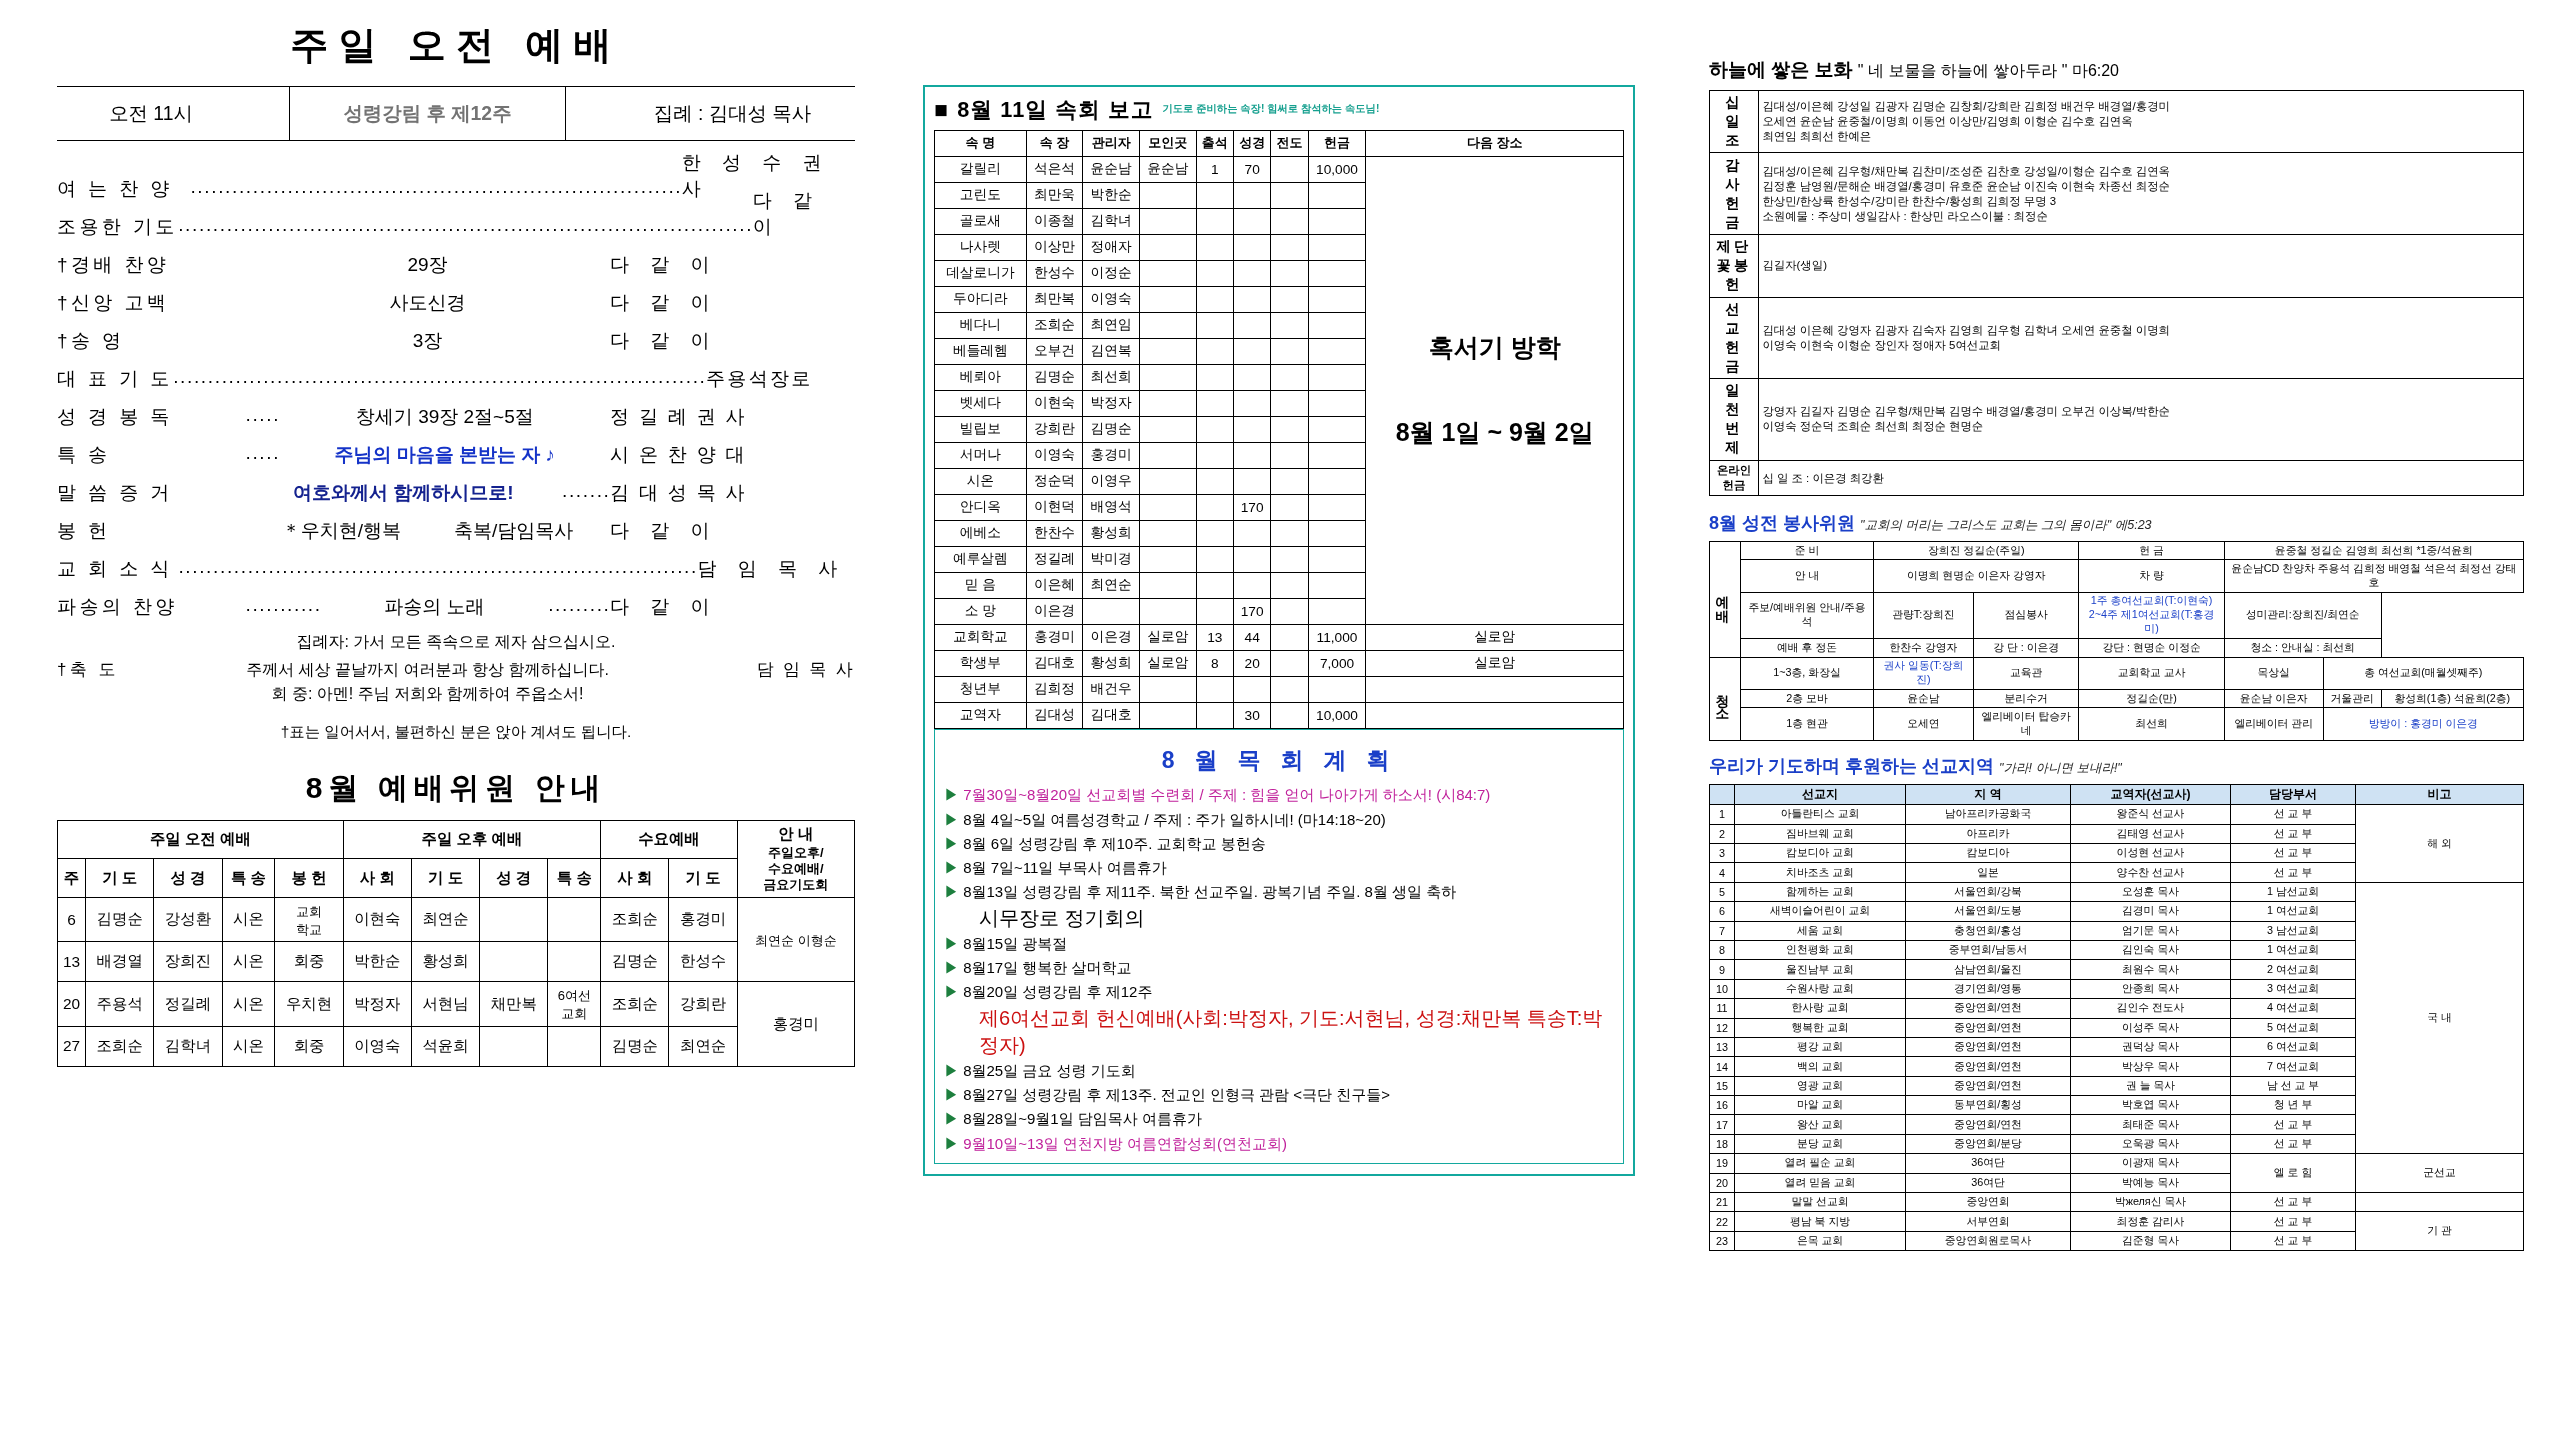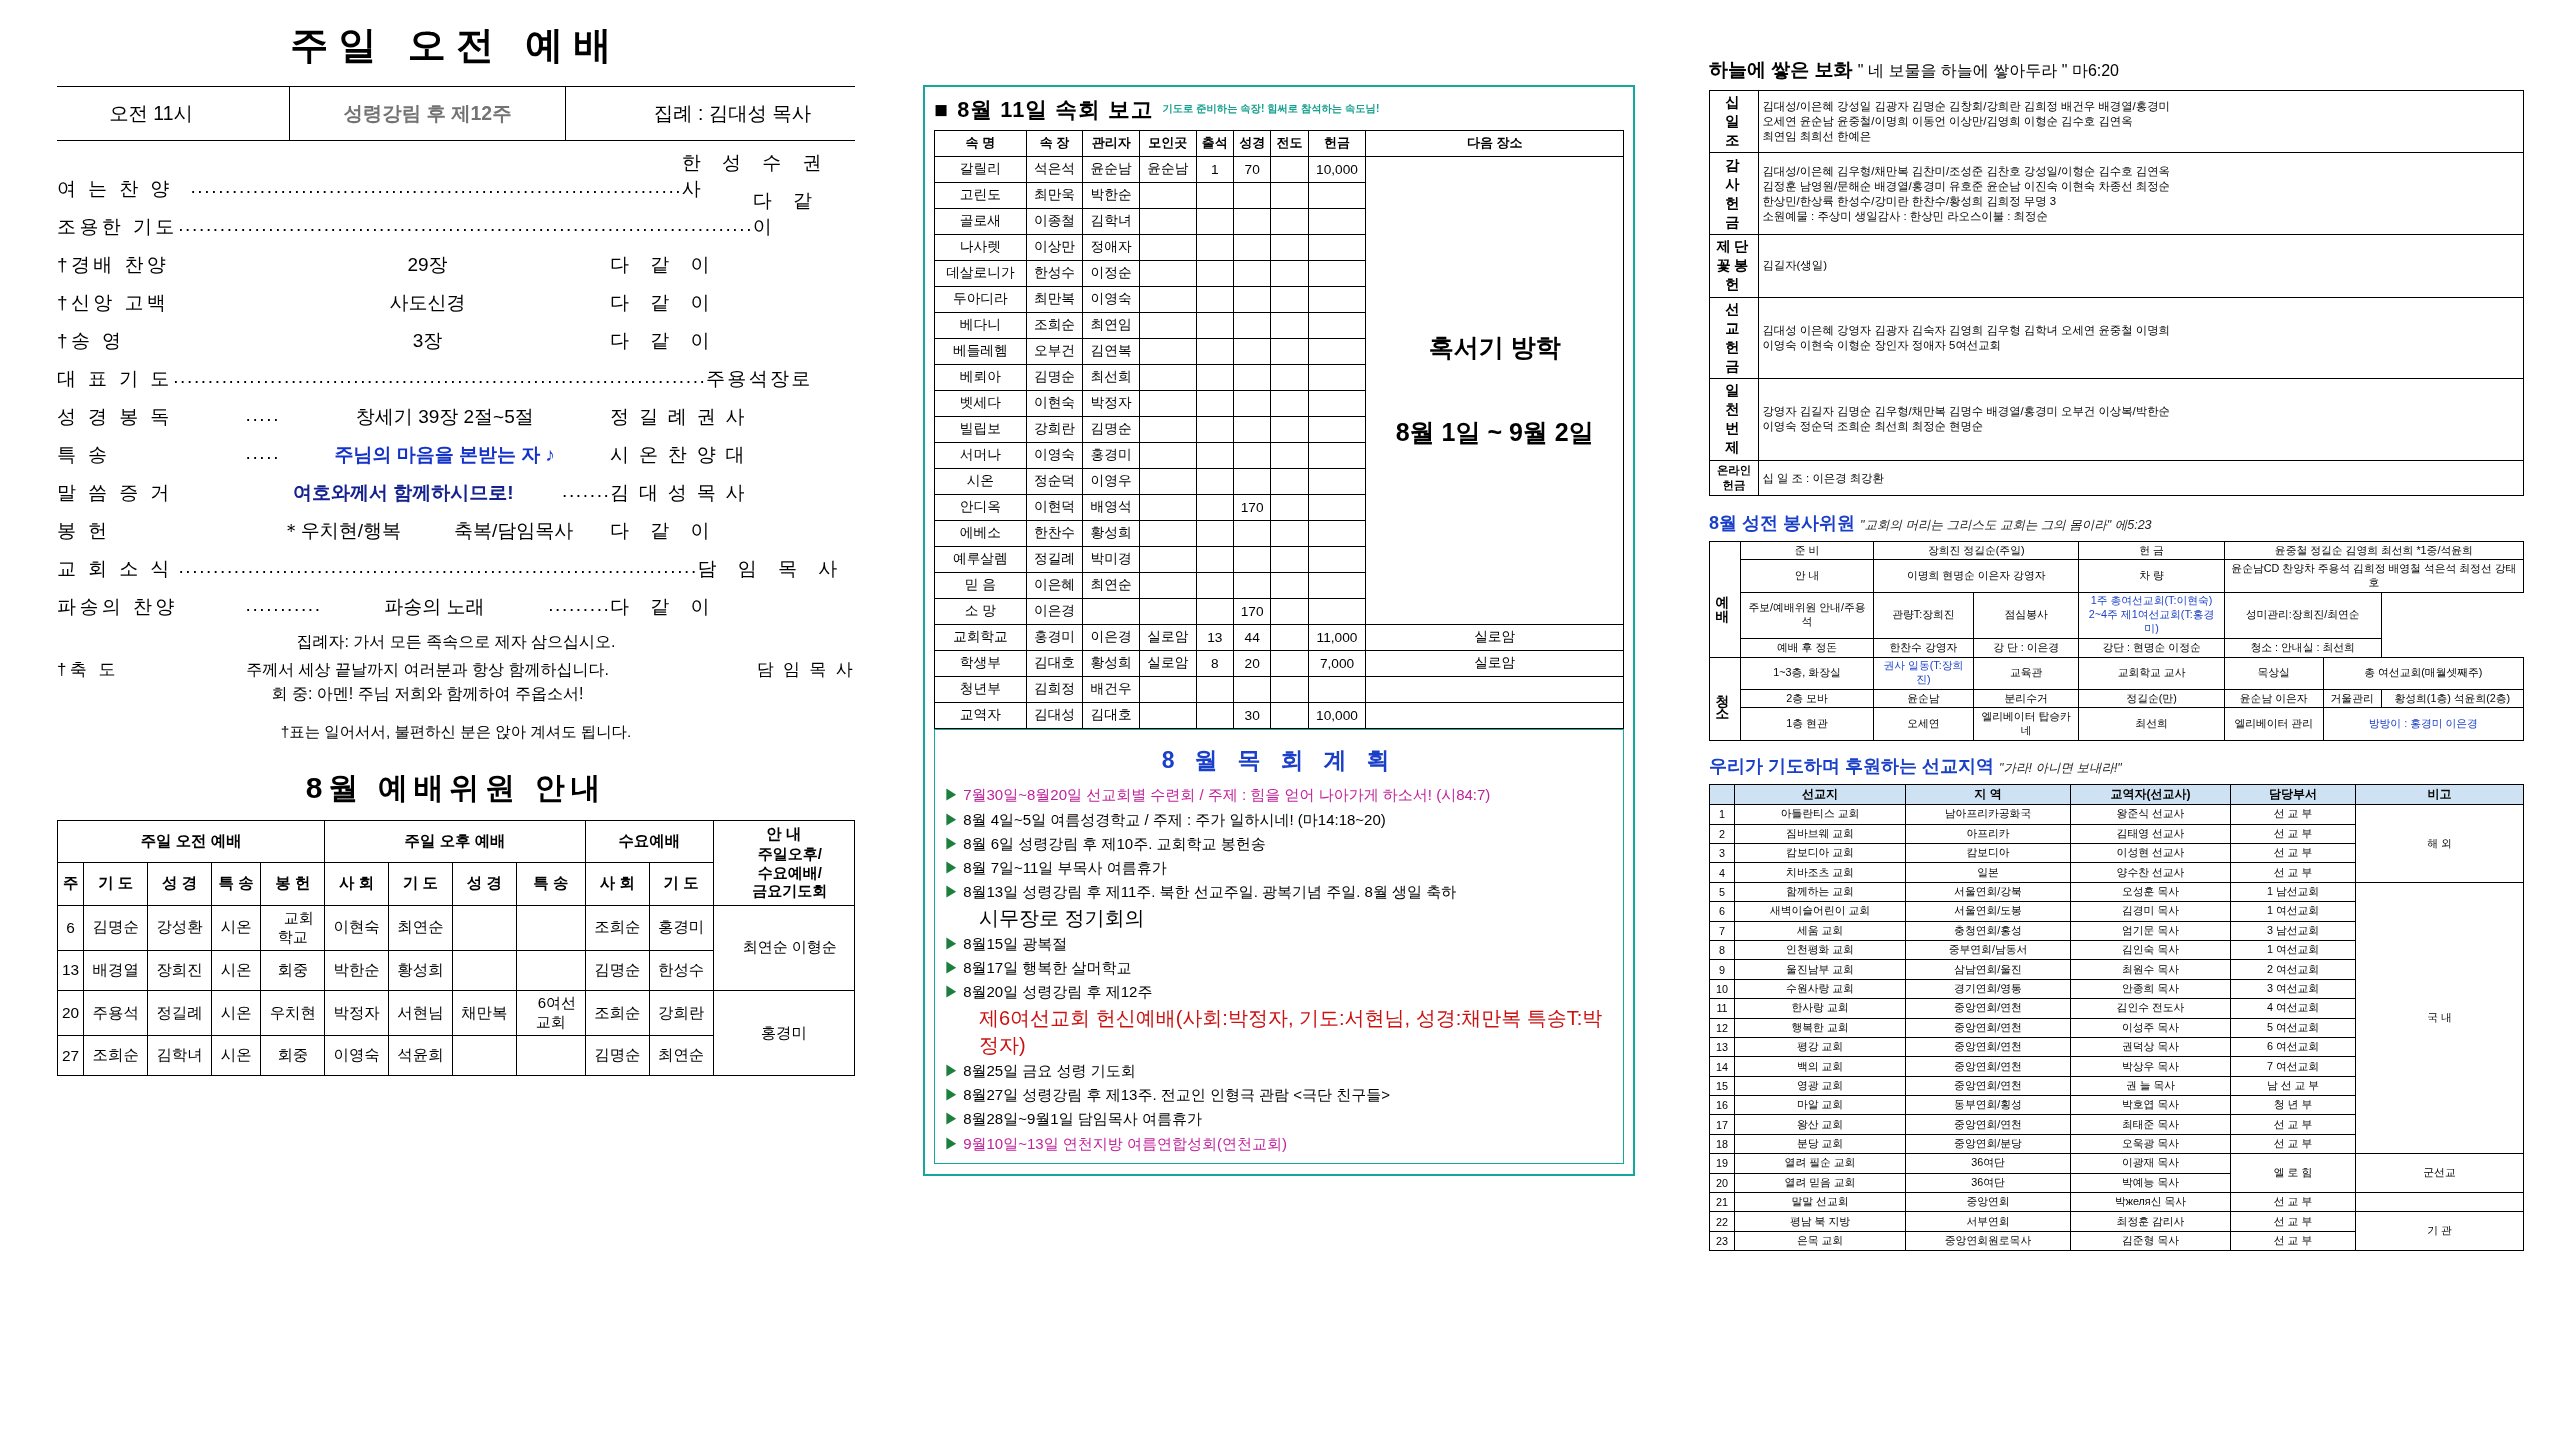--- a/index.html
+++ b/index.html
@@ -42,21 +42,21 @@
   .benediction { display:flex; align-items:flex-start; font-size:17px; margin-top:3.4px;}
   .benediction .lbl { width:188px; letter-spacing:3.4px; }
   .benediction .body { flex:1; text-align:center; line-height:1.55; font-size:16px; }
   .benediction .rgt { width:245px; text-align:right; letter-spacing:2.3px; }
   .footnote { margin-top:15px; text-align:center; font-size:15.4px; }
   .c1-title2 { text-align:center; font-size:30px; font-weight:bold; letter-spacing:5.7px; margin:25px 0 10.3px; }
   table.grid { border-collapse:collapse; width:100%; }
   table.grid th, table.grid td { border:1.1px solid #000; text-align:center; font-size:15.4px; padding:3.4px 1.1px; }
   .dutytable th { font-weight:bold; }
   .dutytable td { height:40px; }
-  .tiny { font-size:15px; line-height:1.25;padding-left:12px; }
+  .tiny { font-size:13px; line-height:1.25; }
 
   
   #col2 { position:absolute; left:923px; top:85px; width:712px; border:2.3px solid #13a89e; padding:8px 9px 10.3px; }
   .c2-head { display:flex; align-items:center; gap:9px; margin-bottom:5.7px;}
   .c2-head .sq { font-size:17px; }
   .c2-head .t { font-size:21.7px; font-weight:bold; letter-spacing:1.1px; }
   .c2-head .memo { color:#16a08f; font-size:10.3px; font-weight:bold; line-height:1.25;}
   table.report { border-collapse:collapse; width:100%; }
   table.report th, table.report td { border:1.1px solid #000; font-size:13.7px; text-align:center; padding:2.3px 1.1px; height:26px;}
   table.report th { font-weight:bold; font-size:13px;margin-left:32px; }

